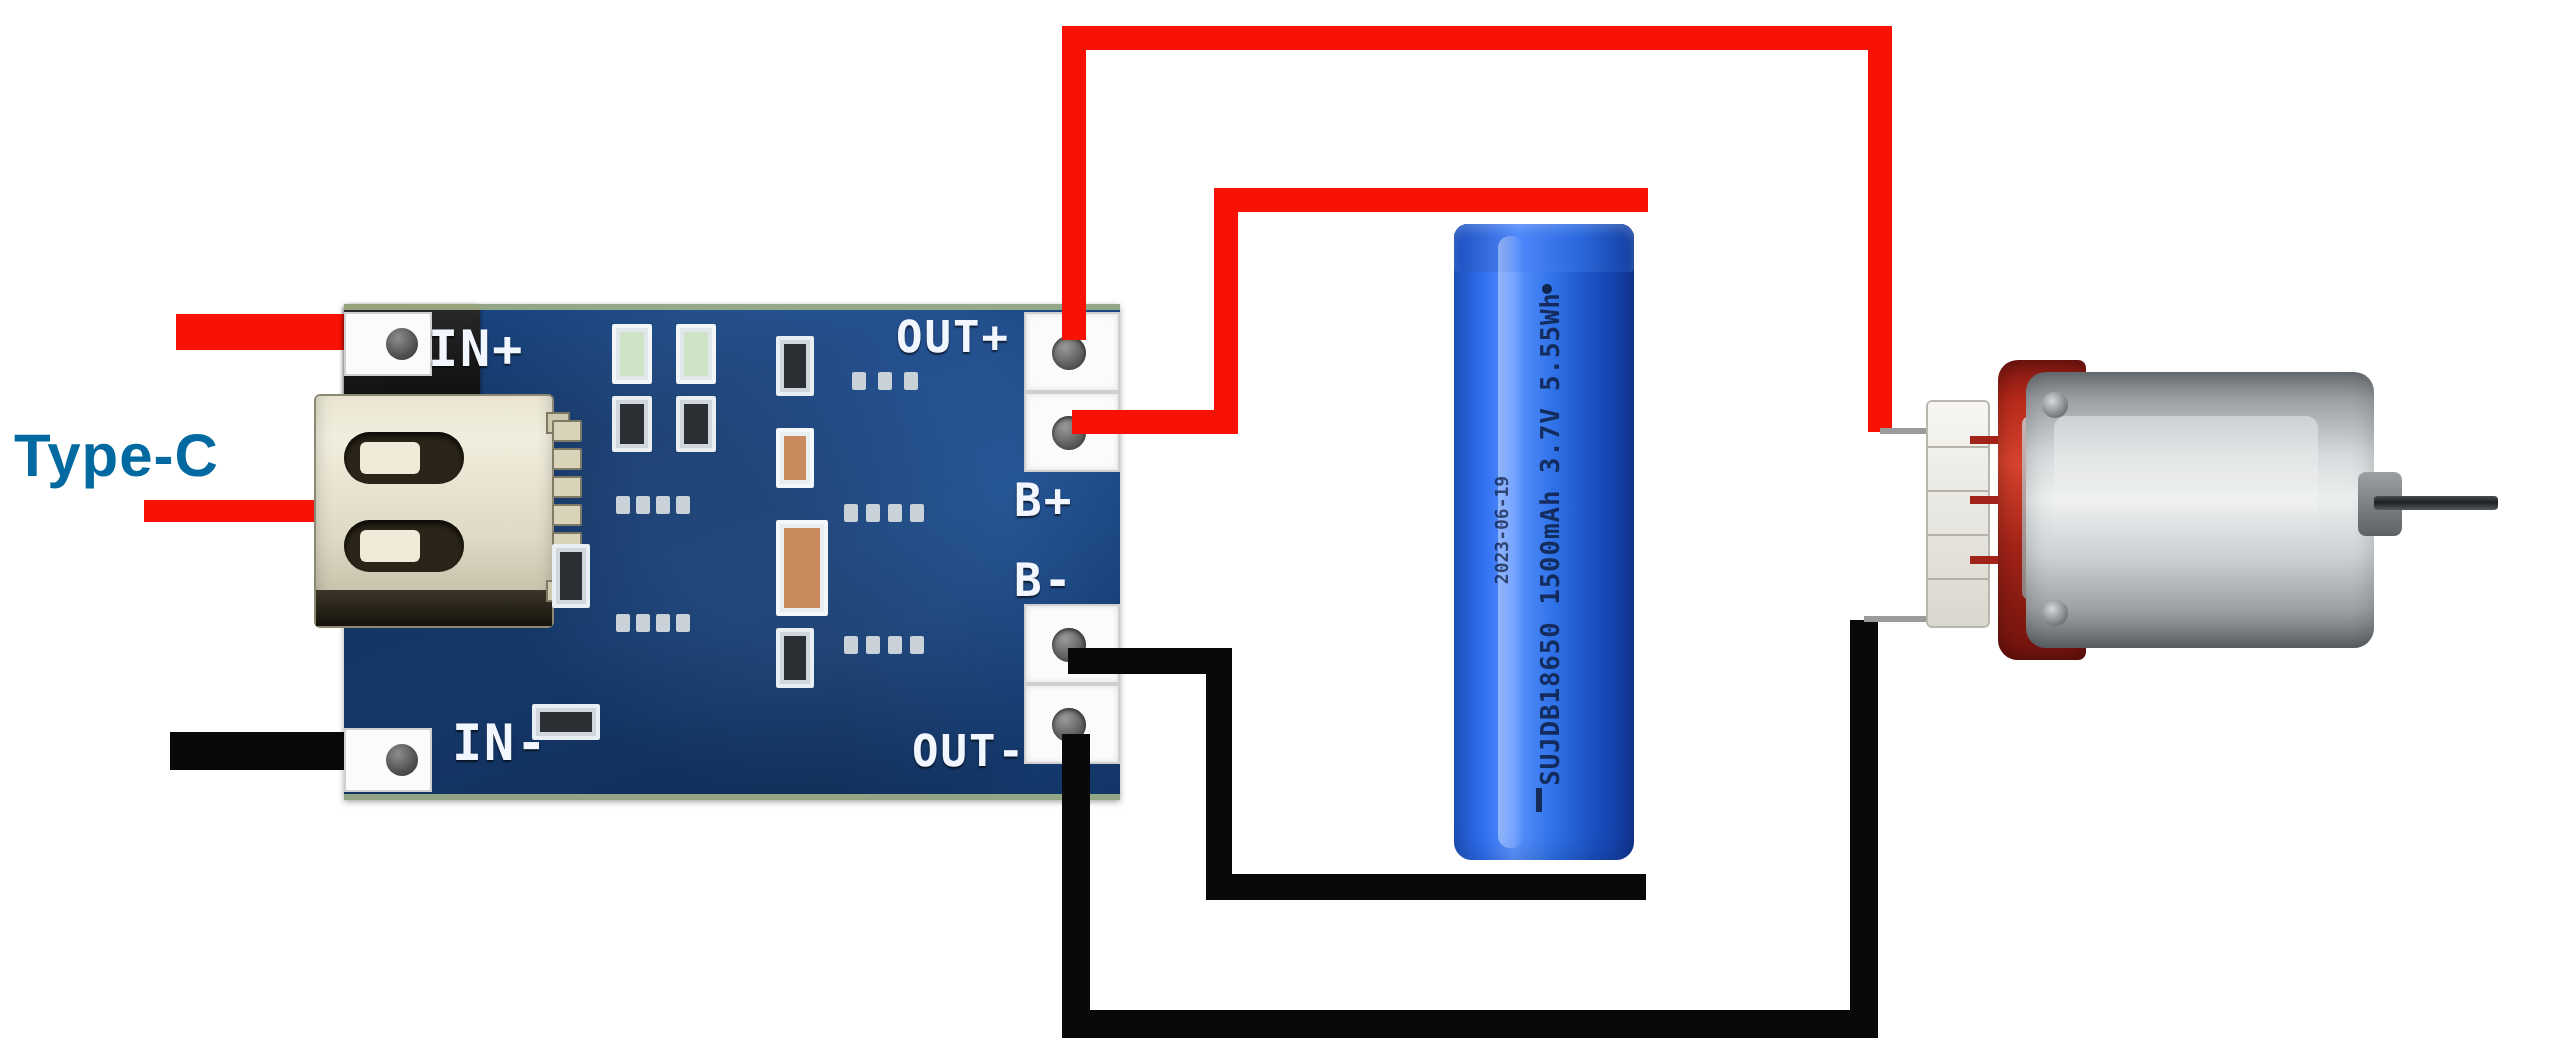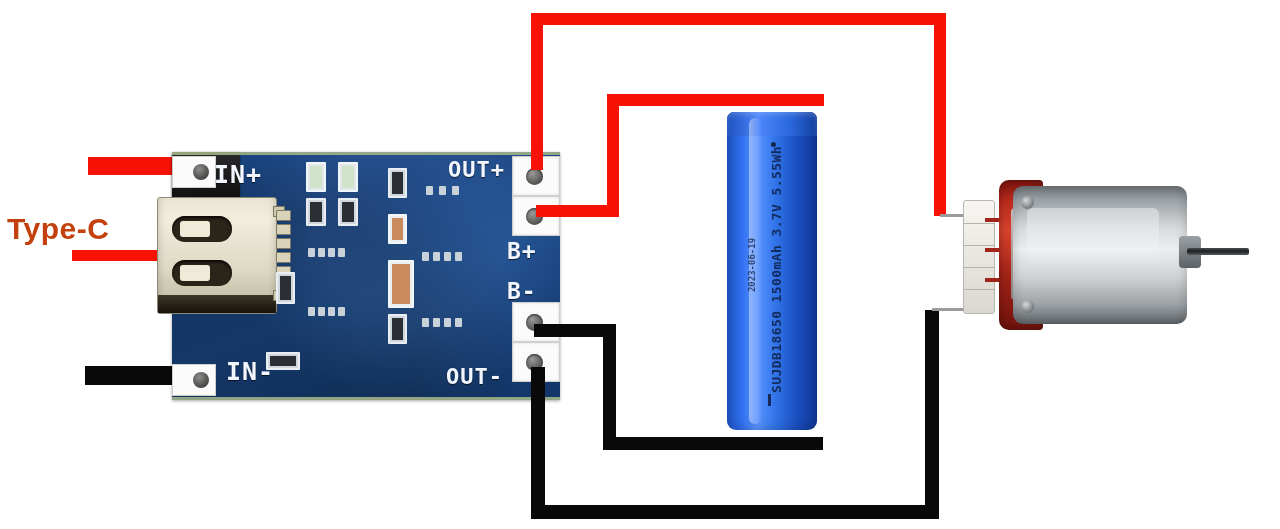--- a/index.html
+++ b/index.html
@@ -7,21 +7,21 @@
   #stage{position:relative;width:1280px;height:529px;background:#fff;}
 
   
   .wire{position:absolute;}
   .wire.red{background:#f81206;}
   .wire.blk{background:#090909;}
 
   
   #typec-label{
     position:absolute;left:7px;top:213px;
-    font-size:30px;font-weight:bold;color:#c2410c;
+    font-size:30px;font-weight:bold;color:#0369a1;
     letter-spacing:.5px;line-height:32px;white-space:nowrap;
   }
 
   
   #pcb{
     position:absolute;left:172px;top:152px;width:388px;height:248px;
     background:linear-gradient(160deg,#1d4f91 0%,#17407c 28%,#1a4785 55%,#123566 100%);
     box-shadow:0 1px 3px rgba(0,0,0,.35);
   }
   #pcb:before{ 
@@ -312,21 +312,21 @@
       </div>
     <div class="pad" style="top:190px;height:38px;">
         <div class="hole"></div>
       </div>
 
     <div class="silk" style="left:42px;top:8px;font-size:25px;">IN+</div>
     <div class="silk" style="left:42px;top:205px;font-size:25px;margin-left:12px;">IN-</div>
     <div class="silk" style="left:276px;top:5px;font-size:22px;">OUT+</div>
     <div class="silk" style="left:335px;top:86px;font-size:23px;">B+</div>
     <div class="silk" style="left:335px;top:126px;font-size:23px;">B-</div>
-    <div class="silk" style="left:274px;top:212px;font-size:22px;">OUT-</div>
+    <div class="silk" style="left:284px;top:212px;font-size:22px;">OUT-</div>
   </div>
 
   <div class="wire red" style="left:531px;top:13px;width:12px;height:157px;"></div>
 
   <div class="wire red" style="left:531px;top:13px;width:415px;height:12px;"></div>
 
   <div class="wire red" style="left:934px;top:13px;width:12px;height:203px;"></div>
 
   <div class="wire red" style="left:536px;top:205px;width:72px;height:12px;"></div>
   <div class="wire red" style="left:607px;top:94px;width:12px;height:123px;"></div>

